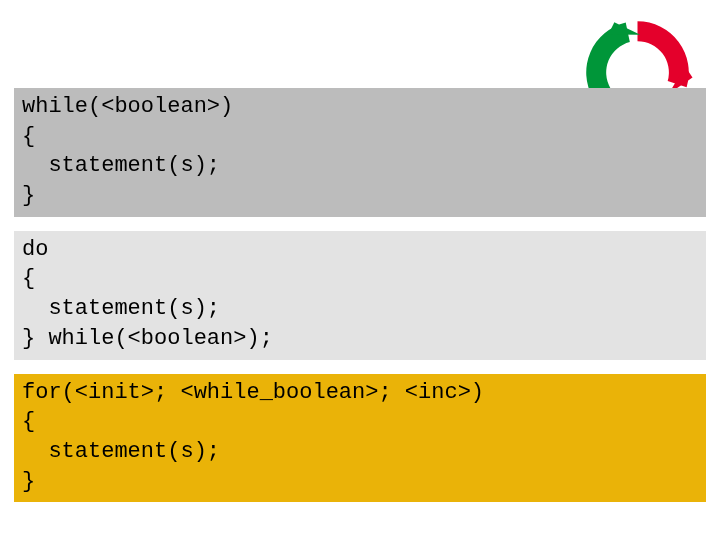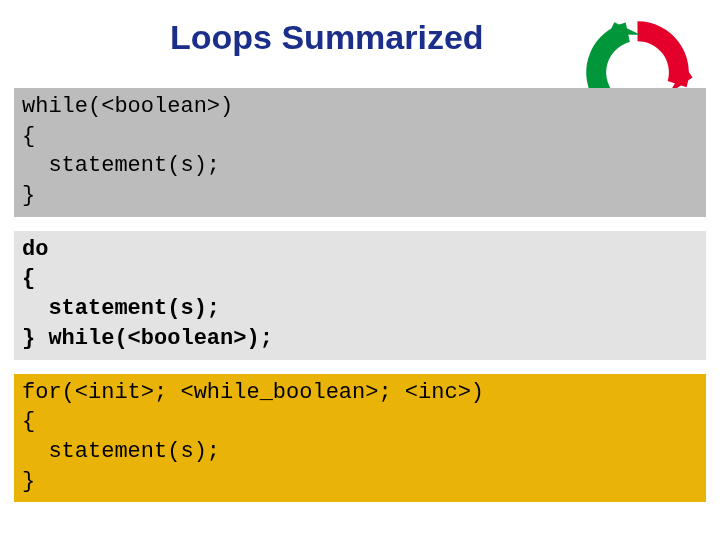--- a/index.html
+++ b/index.html
@@ -42,30 +42,29 @@
   .code-block {
     font-family: "Courier New", Courier, monospace;
     font-size: 22px;
     line-height: 1.35;
     color: #000;
     white-space: pre;
     padding: 4px 8px 6px 8px;
     box-sizing: border-box;
   }
   .bg-a { background: #bcbcbc; }
-  .bg-b { background: #e3e3e3; font-weight: bold; }
+  .bg-b { background: #e3e3e3; }
   .bg-c { background: #eab308; }
   .spacer { height: 14px; background: #ffffff; }
 </style>
 </head>
 <body>
 
 <div class="slide">
 
-  <div class="title">Loops Summarized</div>
 
   <div class="cycle-icon">
     <svg viewBox="0 0 200 200" width="125" height="125">
       <defs>
 
         <g id="arc-arrow">
 
           <path d="M100 18
                    A82 82 0 0 1 178.6 123.6
                    L148.3 113.7

